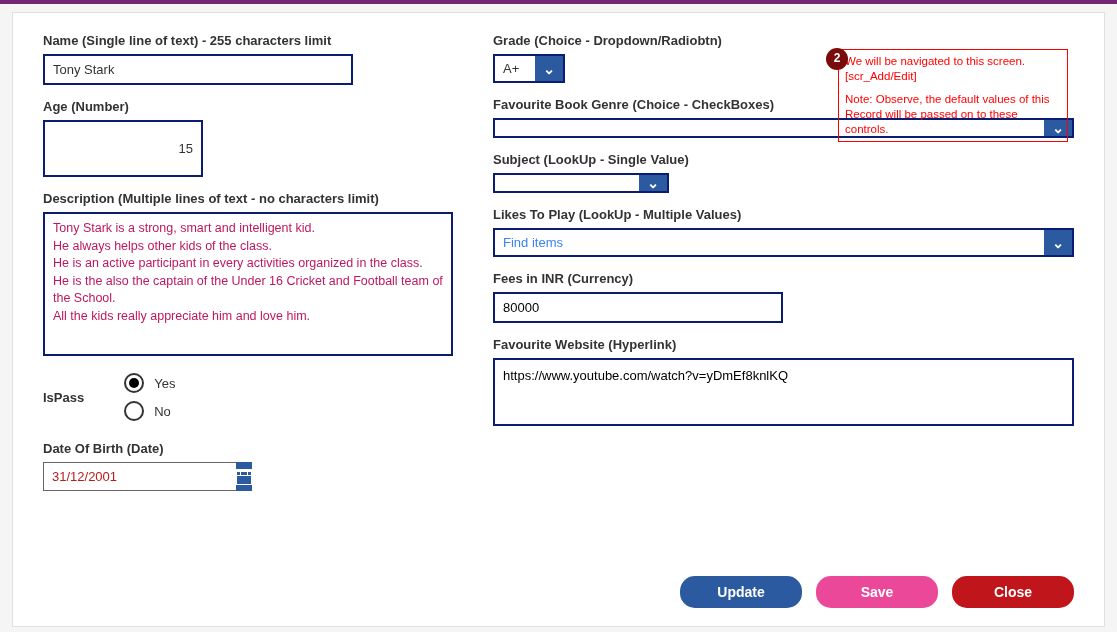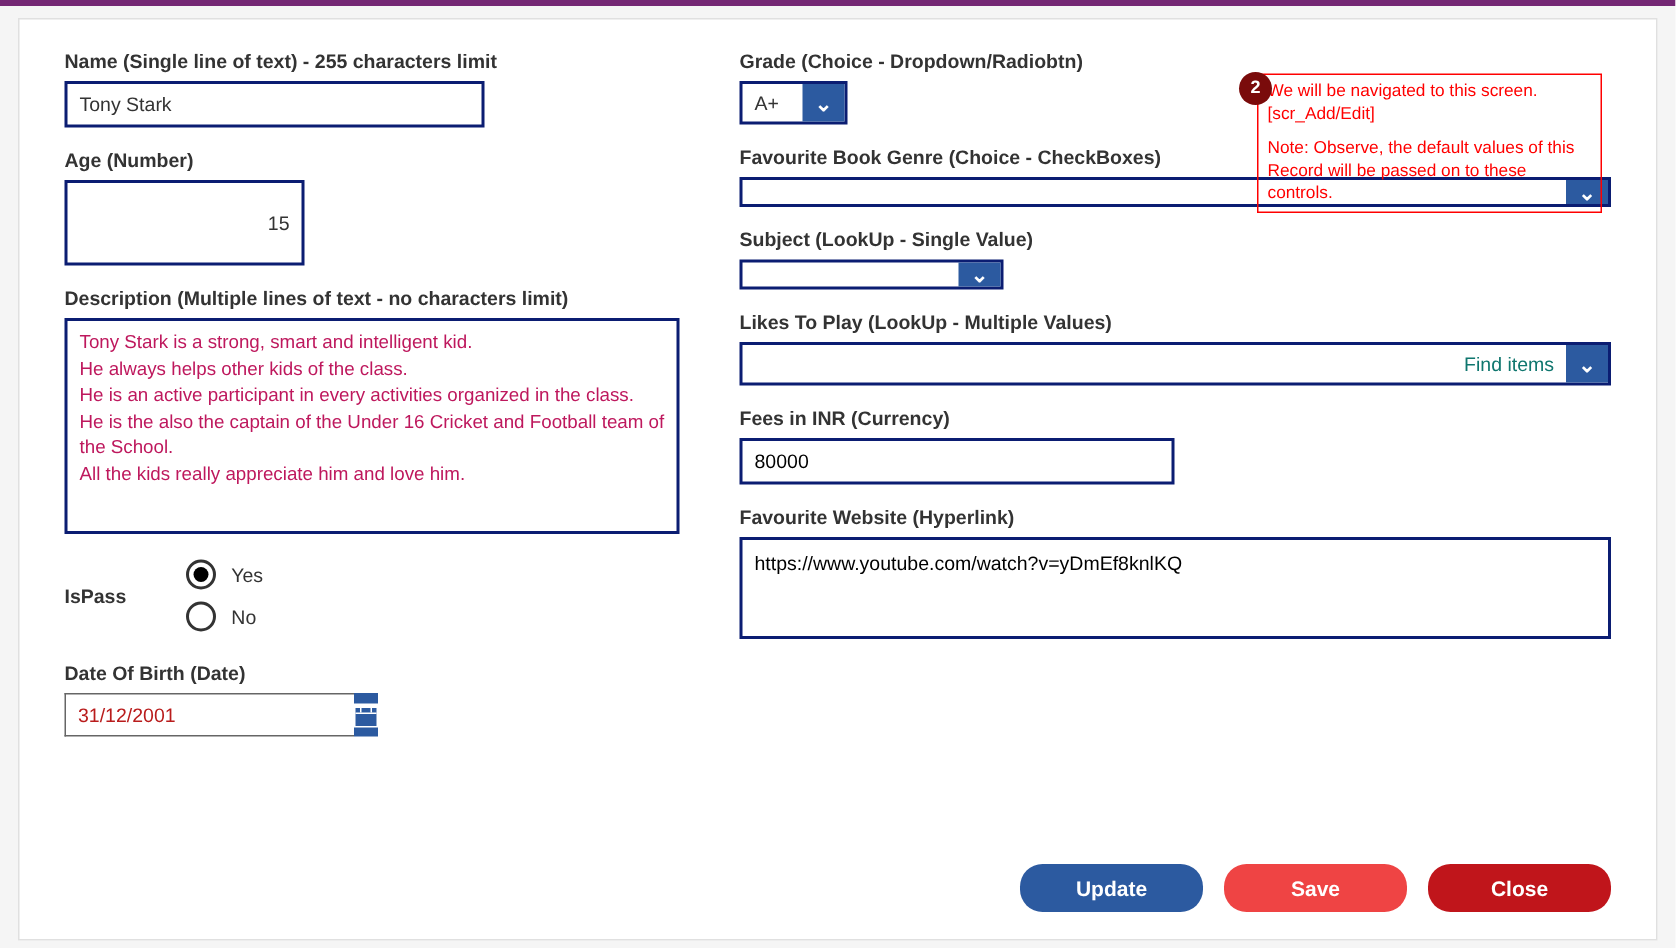--- a/index.html
+++ b/index.html
@@ -43,21 +43,21 @@
       font-size: 13px;
     }
     .text-input {
       width: 100%;
       padding: 6px 8px;
       border: 2px solid #0b1d72;
       font-size: 13px;
       color: #333;
       font-family: inherit;
     }
-    .text-input.short { width: 280px; }
+    .text-input.short { width: 310px; }
     .number-input {
       width: 160px;
       padding: 19px 8px;
       border: 2px solid #0b1d72;
       text-align: right;
       font-size: 13px;
       font-family: inherit;
       color: #333;
     }
     .textarea-input {
@@ -148,21 +148,21 @@
     }
     .dropdown-wrap.short { width: 72px; }
     .dropdown-wrap.med { width: 176px; }
     .dropdown-wrap.full { width: 100%; }
     .dropdown-val {
       flex: 1;
       padding: 5px 8px;
       font-size: 13px;
       color: #333;
     }
-    .dropdown-val.placeholder { color: #0f766e; text-align: right; }
+    .dropdown-val.placeholder { color: #3b82f6; }
     .dropdown-btn {
       width: 28px;
       background: #2c5aa0;
       border: none;
       cursor: pointer;
       display: flex;
       align-items: center;
       justify-content: center;
     }
     .chevron-check {
@@ -224,21 +224,21 @@
       width: 122px;
       border: none;
       border-radius: 15px;
       font-size: 14px;
       font-weight: 600;
       color: #fff;
       cursor: pointer;
       font-family: inherit;
     }
     .btn-update { background: #2c5aa0; }
-    .btn-save { background: #ef4444; }
+    .btn-save { background: #ec4899; }
     .btn-close { background: #c0151b; }
   </style>
 </head>
 <body>
 
 <div class="top-bar"></div>
 
 <div class="container">
 
   <div class="annotation">

